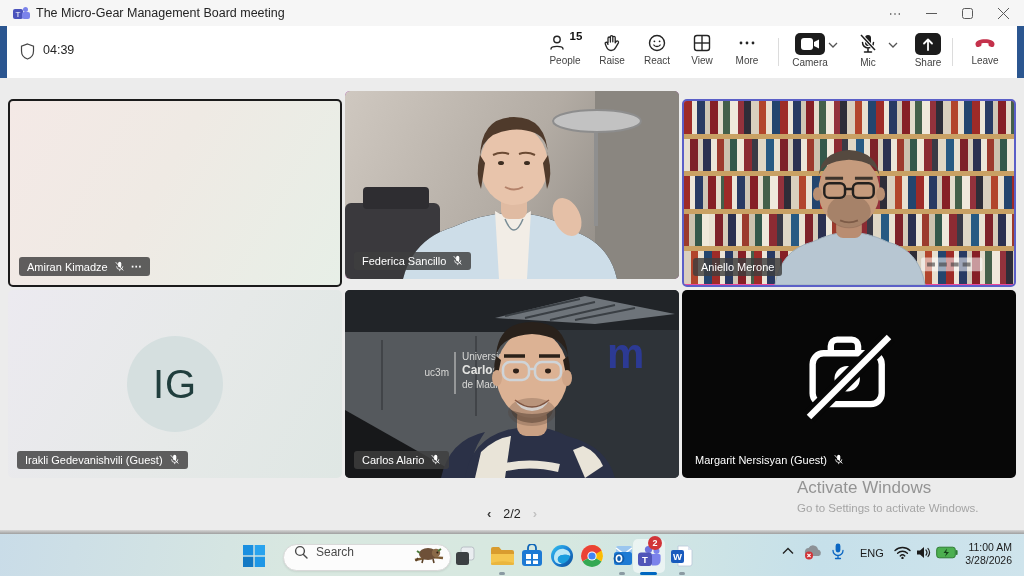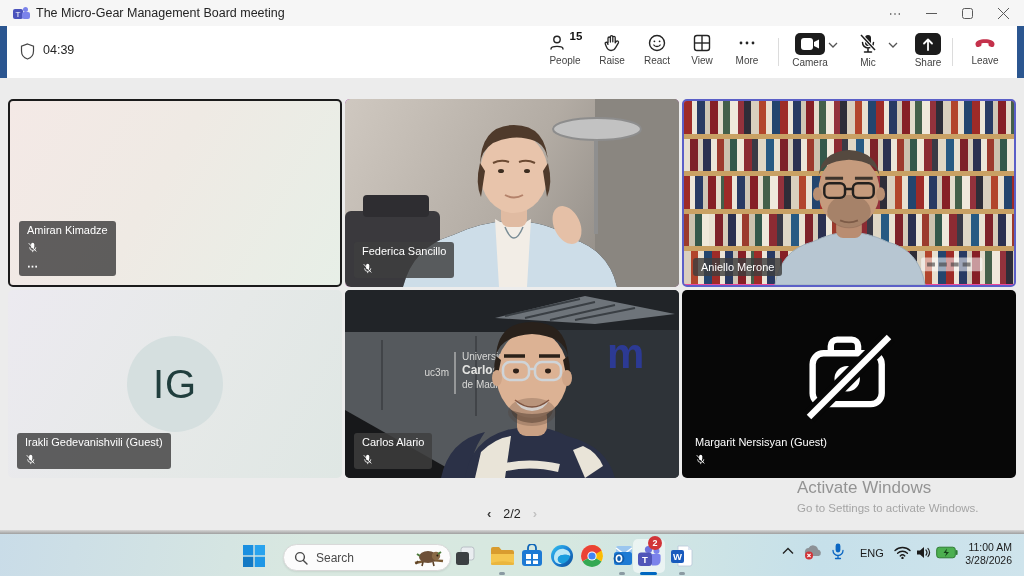--- a/index.html
+++ b/index.html
@@ -20,43 +20,43 @@
   .tb-btn{position:absolute;top:7px;width:48px;display:flex;flex-direction:column;align-items:center;gap:2px;}
   .tb-btn .lbl{font-size:10px;color:#424242;white-space:nowrap;}
   .tb-sep{position:absolute;top:12px;width:1px;height:28px;background:#dcdcdc;}
   .chev{position:absolute;top:16px;color:#555;}
   .count{font-size:11.5px;font-weight:bold;color:#111;margin-left:2px;position:relative;top:-3px;text-align:center;}
   .blackbtn{width:30px;height:22px;background:#1c1c1c;border-radius:5px;display:flex;
     align-items:center;justify-content:center;}
   
   .stage{position:absolute;left:0;top:78px;width:1024px;height:454px;background:#ececec;}
   .tile{position:absolute;width:334px;height:188px;border-radius:5px;overflow:hidden;box-sizing:border-box;}
-  .namepill{position:absolute;left:9px;bottom:9px;display:flex;gap:6px;
-    background:rgba(62,62,62,.82);color:#fff;font-size:11px;padding:3px 8px;border-radius:3px;flex-direction:column;}
+  .namepill{position:absolute;left:9px;bottom:9px;display:flex;align-items:center;gap:6px;
+    background:rgba(62,62,62,.82);color:#fff;font-size:11px;padding:3px 8px;border-radius:3px;}
   .nolabelbg{background:none;padding:3px 4px;}
   .avatar-circle{position:absolute;left:50%;top:50%;transform:translate(-50%,-50%);
     width:96px;height:96px;border-radius:50%;display:flex;align-items:center;justify-content:center;
     font-size:40px;letter-spacing:1px;}
   .shelfrow{height:32.6px;border-bottom:5px solid #c9a164;}
   .booksA{background:repeating-linear-gradient(90deg,#9e2b28 0 8px,#ece5d8 8px 13px,#283a63 13px 21px,#cfc6b5 21px 26px,#861f26 26px 34px,#e3dccc 34px 39px,#44604a 39px 46px,#f0e9dc 46px 54px,#93323c 54px 60px,#2e2d38 60px 67px,#d9cfbe 67px 75px,#b2452c 75px 82px,#e8e0d0 82px 88px,#23456e 88px 96px);}
   .booksB{background:repeating-linear-gradient(90deg,#e8e1d2 0 6px,#7e222a 6px 14px,#d5ccba 14px 19px,#2b3050 19px 27px,#ece6d8 27px 33px,#9c3a2d 33px 40px,#cbc2ae 40px 46px,#34584a 46px 53px,#efe8da 53px 60px,#8c2b33 60px 68px,#3a3a46 68px 74px,#e0d8c6 74px 82px,#275a83 82px 90px);}
   .fill{position:absolute;left:0;top:0;width:100%;height:100%;}
   .pagination{position:absolute;left:0;top:428px;width:100%;display:flex;align-items:center;
     justify-content:center;gap:12px;font-size:13px;}
   .watermark{position:absolute;left:797px;top:400px;width:220px;}
   .wm1{font-size:17px;color:rgba(125,125,125,.8);}
   .wm2{font-size:11.5px;color:rgba(140,140,140,.75);margin-top:4px;}
   
   .win-bottom-edge{position:absolute;left:0;top:530px;width:1024px;height:4px;
     background:linear-gradient(#d5d5d5,#9f9f9f);}
   .taskbar{position:absolute;left:0;top:534px;width:1024px;height:42px;
     background:linear-gradient(100deg,#c9dce8 0%,#d9e8e0 30%,#d6e8e0 55%,#c6e0ea 80%,#cfe4ec 100%);}
   .tb-item{position:absolute;display:flex;align-items:center;justify-content:center;}
   .searchpill{position:absolute;left:283px;top:10px;width:168px;height:27px;background:#fcfcfc;
-    border:1px solid #d9d9d9;border-radius:14px;display:flex;align-items:center;box-sizing:border-box;
+    border:1px solid #d9d9d9;border-radius:14px;display:flex;align-items:flex-start;box-sizing:border-box;
     padding:0 6px 0 10px;gap:8px;box-shadow:0 1px 2px rgba(0,0,0,.08);}
   .searchpill .stext{font-size:12px;color:#4a4a4a;flex:1;}
   .appslot{position:absolute;top:8px;width:28px;height:28px;display:flex;align-items:center;justify-content:center;}
   .rundot{position:absolute;top:38px;width:6px;height:3px;border-radius:2px;background:#8a9aa2;}
   .teams-active-bg{position:absolute;left:633px;top:5px;width:32px;height:34px;background:rgba(255,255,255,.55);
     border-radius:5px;}
   .teams-underline{position:absolute;left:640px;top:38px;width:17px;height:3px;border-radius:2px;background:#0067c0;}
   .badge{position:absolute;left:648px;top:2px;width:14px;height:14px;border-radius:50%;background:#d13438;
     color:#fff;font-size:9px;display:flex;align-items:center;justify-content:center;font-weight:bold;}
   .tray-text{font-size:11px;color:#1b1b1b;}
@@ -230,21 +230,21 @@
           <svg width="11" height="12" viewBox="0 0 16 17">
               <rect x="6" y="1" width="4.6" height="8" rx="2.3" fill="#fff"></rect>
               <path d="M3.8 7.5 a4.5 4.5 0 0 0 9 0 M8.3 12 V14.5" fill="none" stroke="#fff" stroke-width="1.2"></path>
               <line x1="2.5" y1="1.5" x2="13.5" y2="13.5" stroke="#fff" stroke-width="1.3"></line>
             </svg>
         </span>
         <span style="font-weight:bold">⋯</span>
       </div>
     </div>
 
-    <div class="tile" style="left:345px;top:21px;background:#a21caf">
+    <div class="tile" style="left:345px;top:13px;background:#a21caf">
       <svg class="fill" viewBox="0 0 334 188" preserveAspectRatio="none">
         <defs>
           <linearGradient id="fwall" x1="0" y1="0" x2="1" y2="0.3">
             <stop offset="0" stop-color="#cfc8c0"></stop>
               <stop offset="0.6" stop-color="#b3aca4"></stop>
               <stop offset="1" stop-color="#8f8a84"></stop>
           </linearGradient>
         </defs>
         <rect width="334" height="188" fill="url(#fwall)"></rect>
         <rect x="250" y="0" width="84" height="188" fill="#8a8680"></rect>

